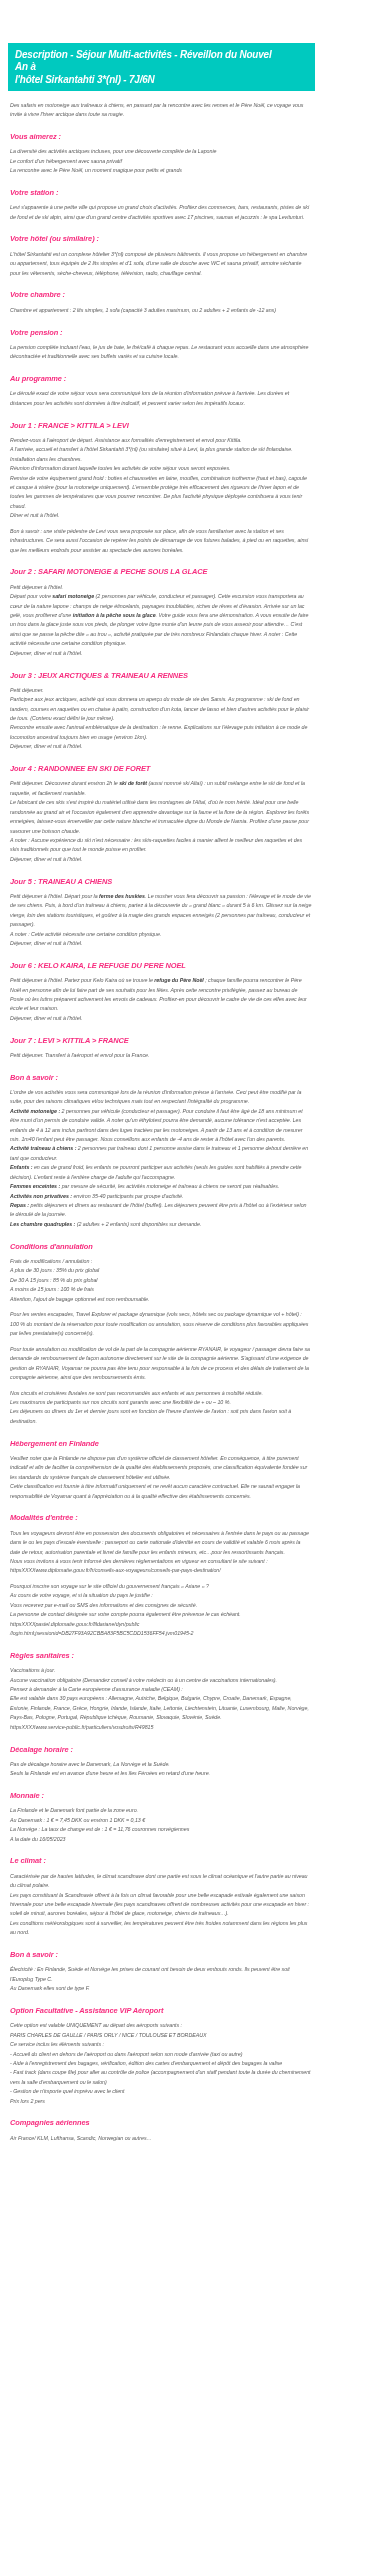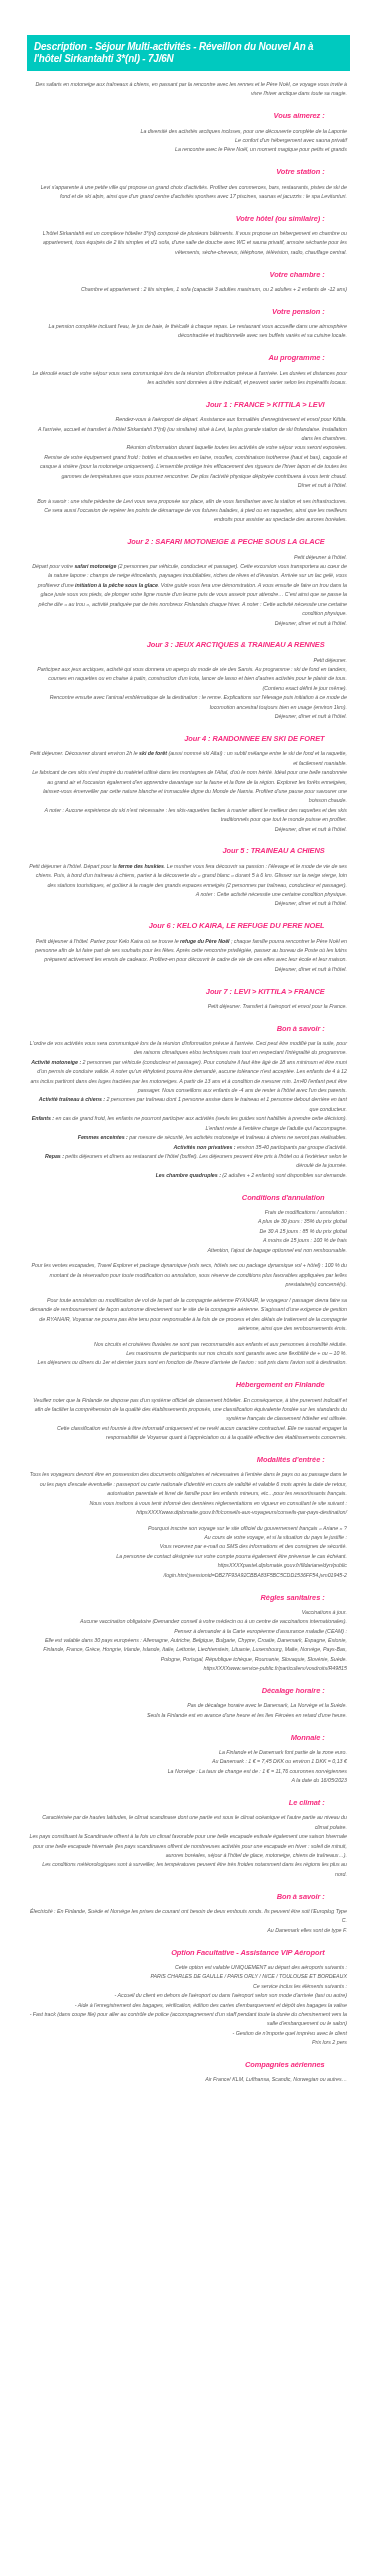--- a/index.html
+++ b/index.html
@@ -1,39 +1,39 @@
 <!DOCTYPE html>
 <html lang="fr" style="font-size:8.2px"><head>
 <meta charset="utf-8">
 <style>
   html,body{margin:0;padding:0;background:#ffffff;}
   body{
     width:391px;
     font-family:"Liberation Sans","DejaVu Sans",sans-serif;
     color:#4a4a4a;
   }
-  .page{width:323px;padding:0;box-sizing:border-box;margin-left:27px;}
+  .page{width:323px;padding:8px;box-sizing:border-box;}
   .topgap{height:35px;}
   .title-band{
     background:#00c9bf;
     color:#ffffff;
     padding:4.6px 7.2px 5.7px 7.2px;
     box-sizing:border-box;
   }
   .title-band .t{
     font-style:italic;
     font-weight:bold;
     font-size:10.8px;
     line-height:1.18;
     letter-spacing:-0.2px;
     transform:scaleX(0.92);
     transform-origin:left center;
     display:block;
   }
-  .body-wrap{padding:0 3.1px 0 2.1px;box-sizing:border-box;text-align:right;}
+  .body-wrap{padding:0 3.1px 0 2.1px;box-sizing:border-box;}
   p.para{
     font-style:italic;
     font-size:5.3px;
     line-height:1.78;
     margin:0 0 0 0;
     color:#5b5b5b;
     letter-spacing:-0.03px;
   }
   p.para b{font-weight:bold;font-style:italic;color:#3c3c3c;}
   h2.sec{

